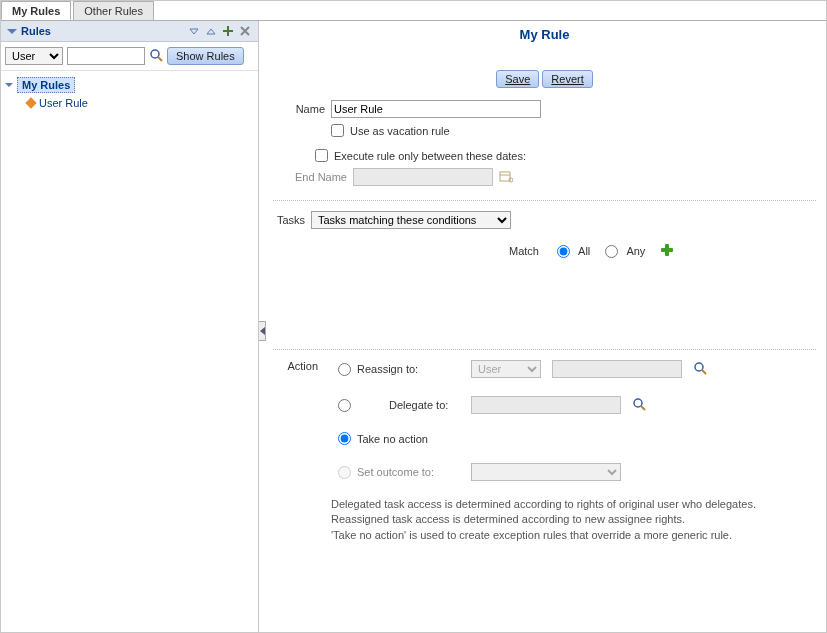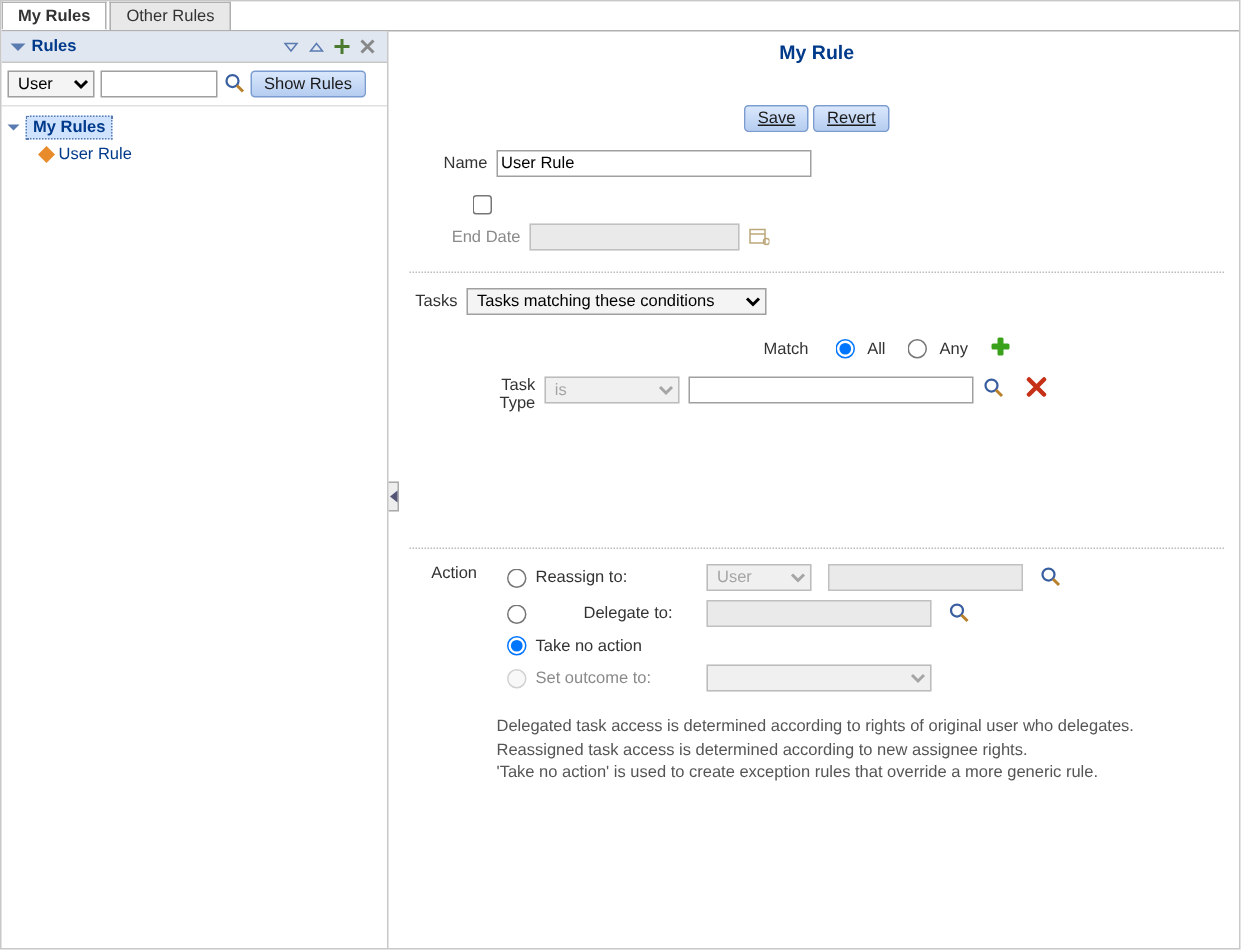--- a/index.html
+++ b/index.html
@@ -284,28 +284,35 @@
       <span>
         <button class="btn" style="text-decoration:underline;margin-top:28px;">Save</button>
         <button class="btn" style="text-decoration:underline;">Revert</button>
       </span>
     </div>
 
     <div class="form-row" style="margin-left:10px;">
       <label class="lbl" style="width:42px;">Name</label>
       <input type="text" style="width: 210px;" value="User Rule">
     </div>
+    <div class="form-row" style="margin-left:58px;">
+      <span class="chk-row">
+        <input type="checkbox" style="">
+        <span>Use as vacation rule</span>
+      </span>
+    </div>
 
     <div class="form-row" style="margin-left:42px; margin-top:12px;">
       <span class="chk-row">
         <input type="checkbox" style="">
+        <span>Execute rule only between these dates:</span>
       </span>
     </div>
     <div class="form-row" style="margin-left:14px;">
-      <label class="lbl disabled" style="width:60px;">End Date</label>
+      <label class="lbl disabled" style="width:60px;">End Name</label>
       <span class="readonly-input"></span>
       <span class="cal-icon">
         <svg viewBox="0 0 14 14">
             <rect x="1" y="3" width="10" height="9" stroke="#bca77a" fill="none"></rect>
             <line x1="1" y1="6" x2="11" y2="6" stroke="#bca77a"></line>
             <circle cx="12" cy="11" r="2" fill="none" stroke="#bca77a"></circle>
           </svg>
       </span>
     </div>
 
@@ -328,48 +335,26 @@
       <span>Any</span>
       &nbsp;
       <span class="plus-icon">
         <svg viewBox="0 0 14 14">
             <rect x="5" y="1" width="4" height="12" fill="#3aa21a" rx="1"></rect>
             <rect x="1" y="5" width="12" height="4" fill="#3aa21a" rx="1"></rect>
           </svg>
       </span>
     </div>
 
-    <div class="form-row" style="margin-left:60px; margin-top:10px; align-items:flex-start;">
-      <div style="text-align:right; line-height:1.1;">
-        <div>Task</div>
-        <div>Type</div>
-      </div>
-      <select disabled="" style="width:90px; background:#eaeaea;">
-        <option>is</option>
-      </select>
-      <input type="text" style="width: 190px;">
-      <span class="magnifier">
-        <svg viewBox="0 0 14 14">
-            <circle cx="6" cy="6" r="4" stroke="#3a5fa0" stroke-width="1.5" fill="none"></circle>
-            <line x1="9" y1="9" x2="13" y2="13" stroke="#b8802b" stroke-width="2"></line>
-          </svg>
-      </span>
-      &nbsp;
-      <span class="delete-icon">
-        <svg viewBox="0 0 14 14">
-            <path d="M2 2 L12 12 M12 2 L2 12" stroke="#c53017" stroke-width="3" stroke-linecap="round"></path>
-          </svg>
-      </span>
-    </div>
 
     <div class="section-sep" style="margin-top:90px;"></div>
 
     <div class="form-row" style="align-items:flex-start;">
       <label class="lbl" style="width:45px;">Action</label>
-      <div style="display:flex; flex-direction:column; gap:6px; margin-left:14px;">
+      <div style="display:flex; flex-direction:column; gap:18px; margin-left:14px;">
         <div class="chk-row">
           <input type="radio" name="action" style="">
           <span style="width:110px; display:inline-block;">Reassign to:</span>
           <select disabled="" style="width:70px; background:#eaeaea;">
             <option>User</option>
           </select>
           &nbsp;
           <span class="readonly-input" style="width:130px;"></span>
           &nbsp;
           <span class="magnifier">

